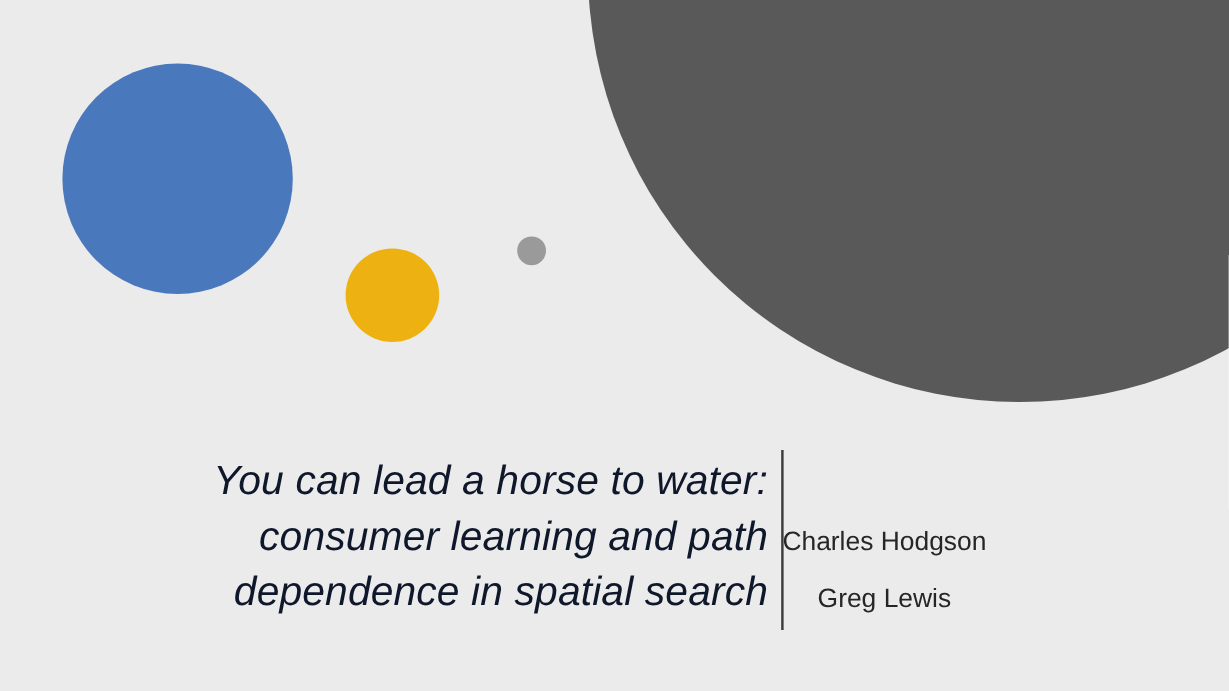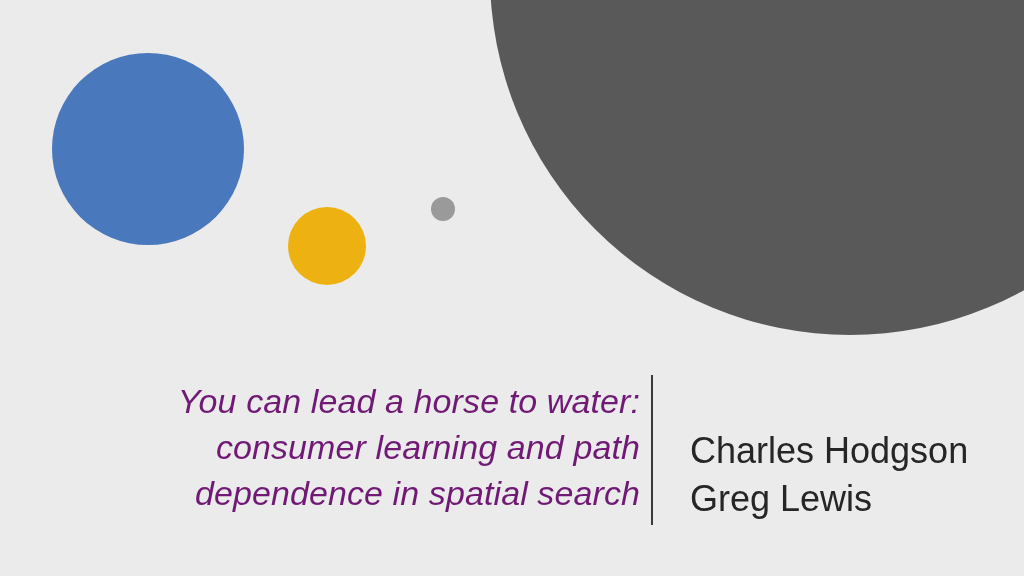--- a/index.html
+++ b/index.html
@@ -50,21 +50,21 @@
     background: #9a9a9a;
   }
 
   
   #title-block {
     position: absolute;
     left: 0px;
     top: 378px;
     width: 640px;
     text-align: right;
-    color: #701a75;
+    color: #0f172a;
     font-style: italic;
     font-weight: 300;
     font-size: 34px;
     line-height: 46px;
     letter-spacing: 0.1px;
     white-space: nowrap;
   }
   #title-block .title-line {
     display: block;
   }
@@ -73,27 +73,28 @@
     position: absolute;
     left: 651px;
     top: 375px;
     width: 2px;
     height: 150px;
     background: #3a3a3a;
   }
 
   #authors-block {
     position: absolute;
-    left: 690px;
+    left: 652px;
     top: 427px;
     color: #262626;
     font-weight: 400;
-    font-size: 36px;
+    font-size: 22px;
     line-height: 48px;
     white-space: nowrap;
+    text-align: center;
   }
   #authors-block .author-line {
     display: block;
   }
 </style>
 </head>
 <body>
 
 <div id="slide">
 

